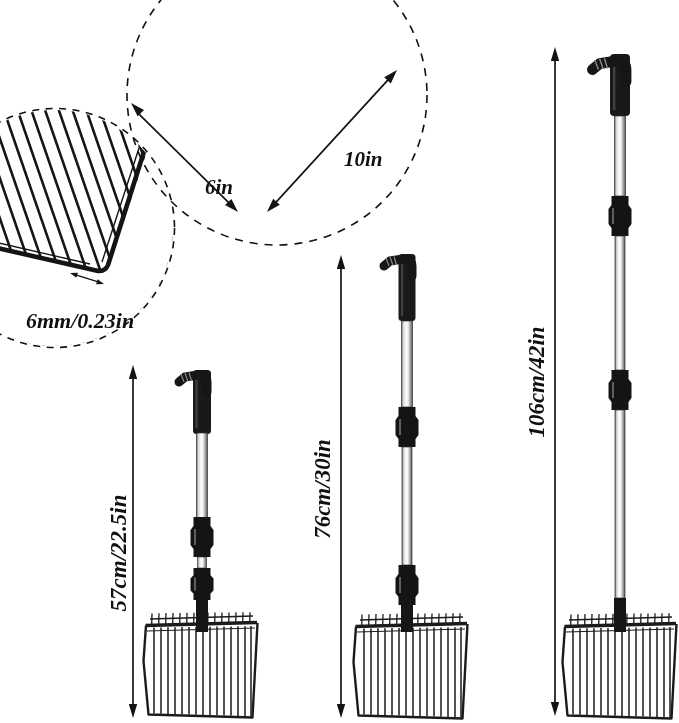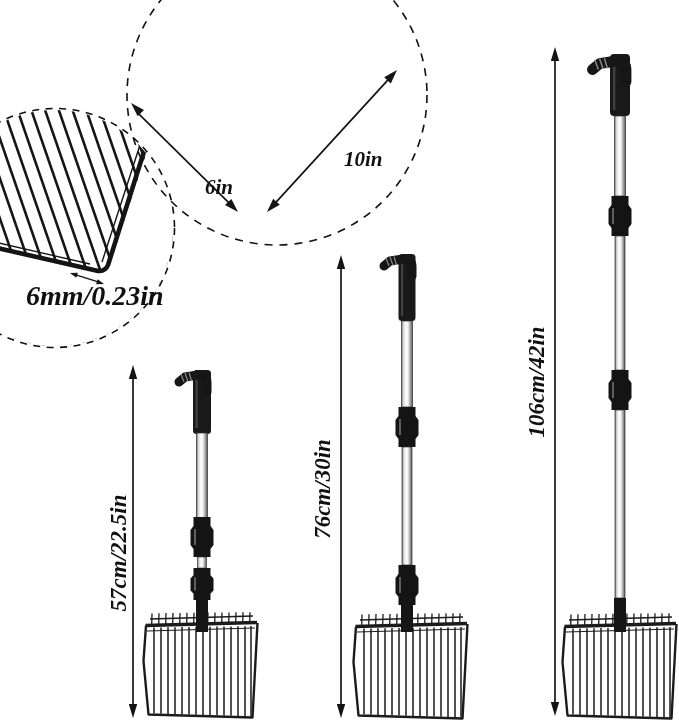--- a/index.html
+++ b/index.html
@@ -17,21 +17,21 @@
     font-family:"Liberation Serif", serif;
     font-weight:bold;
     font-style:italic;
     white-space:nowrap;
     line-height:1;
   }
   .dim-label.vertical{
     transform:translate(-50%,-50%) rotate(-90deg);
   }
   .fs21{font-size:21px;}
-  .fs22{font-size:28px;}
+  .fs22{font-size:22px;margin-top:28px;}
   .fs23{font-size:23px;}
 </style>
 </head>
 <body>
 
 <div class="stage">
 
   <svg width="0" height="0" aria-hidden="true">
     <defs>
       <linearGradient id="poleGrad" x1="0" y1="0" x2="1" y2="0">

